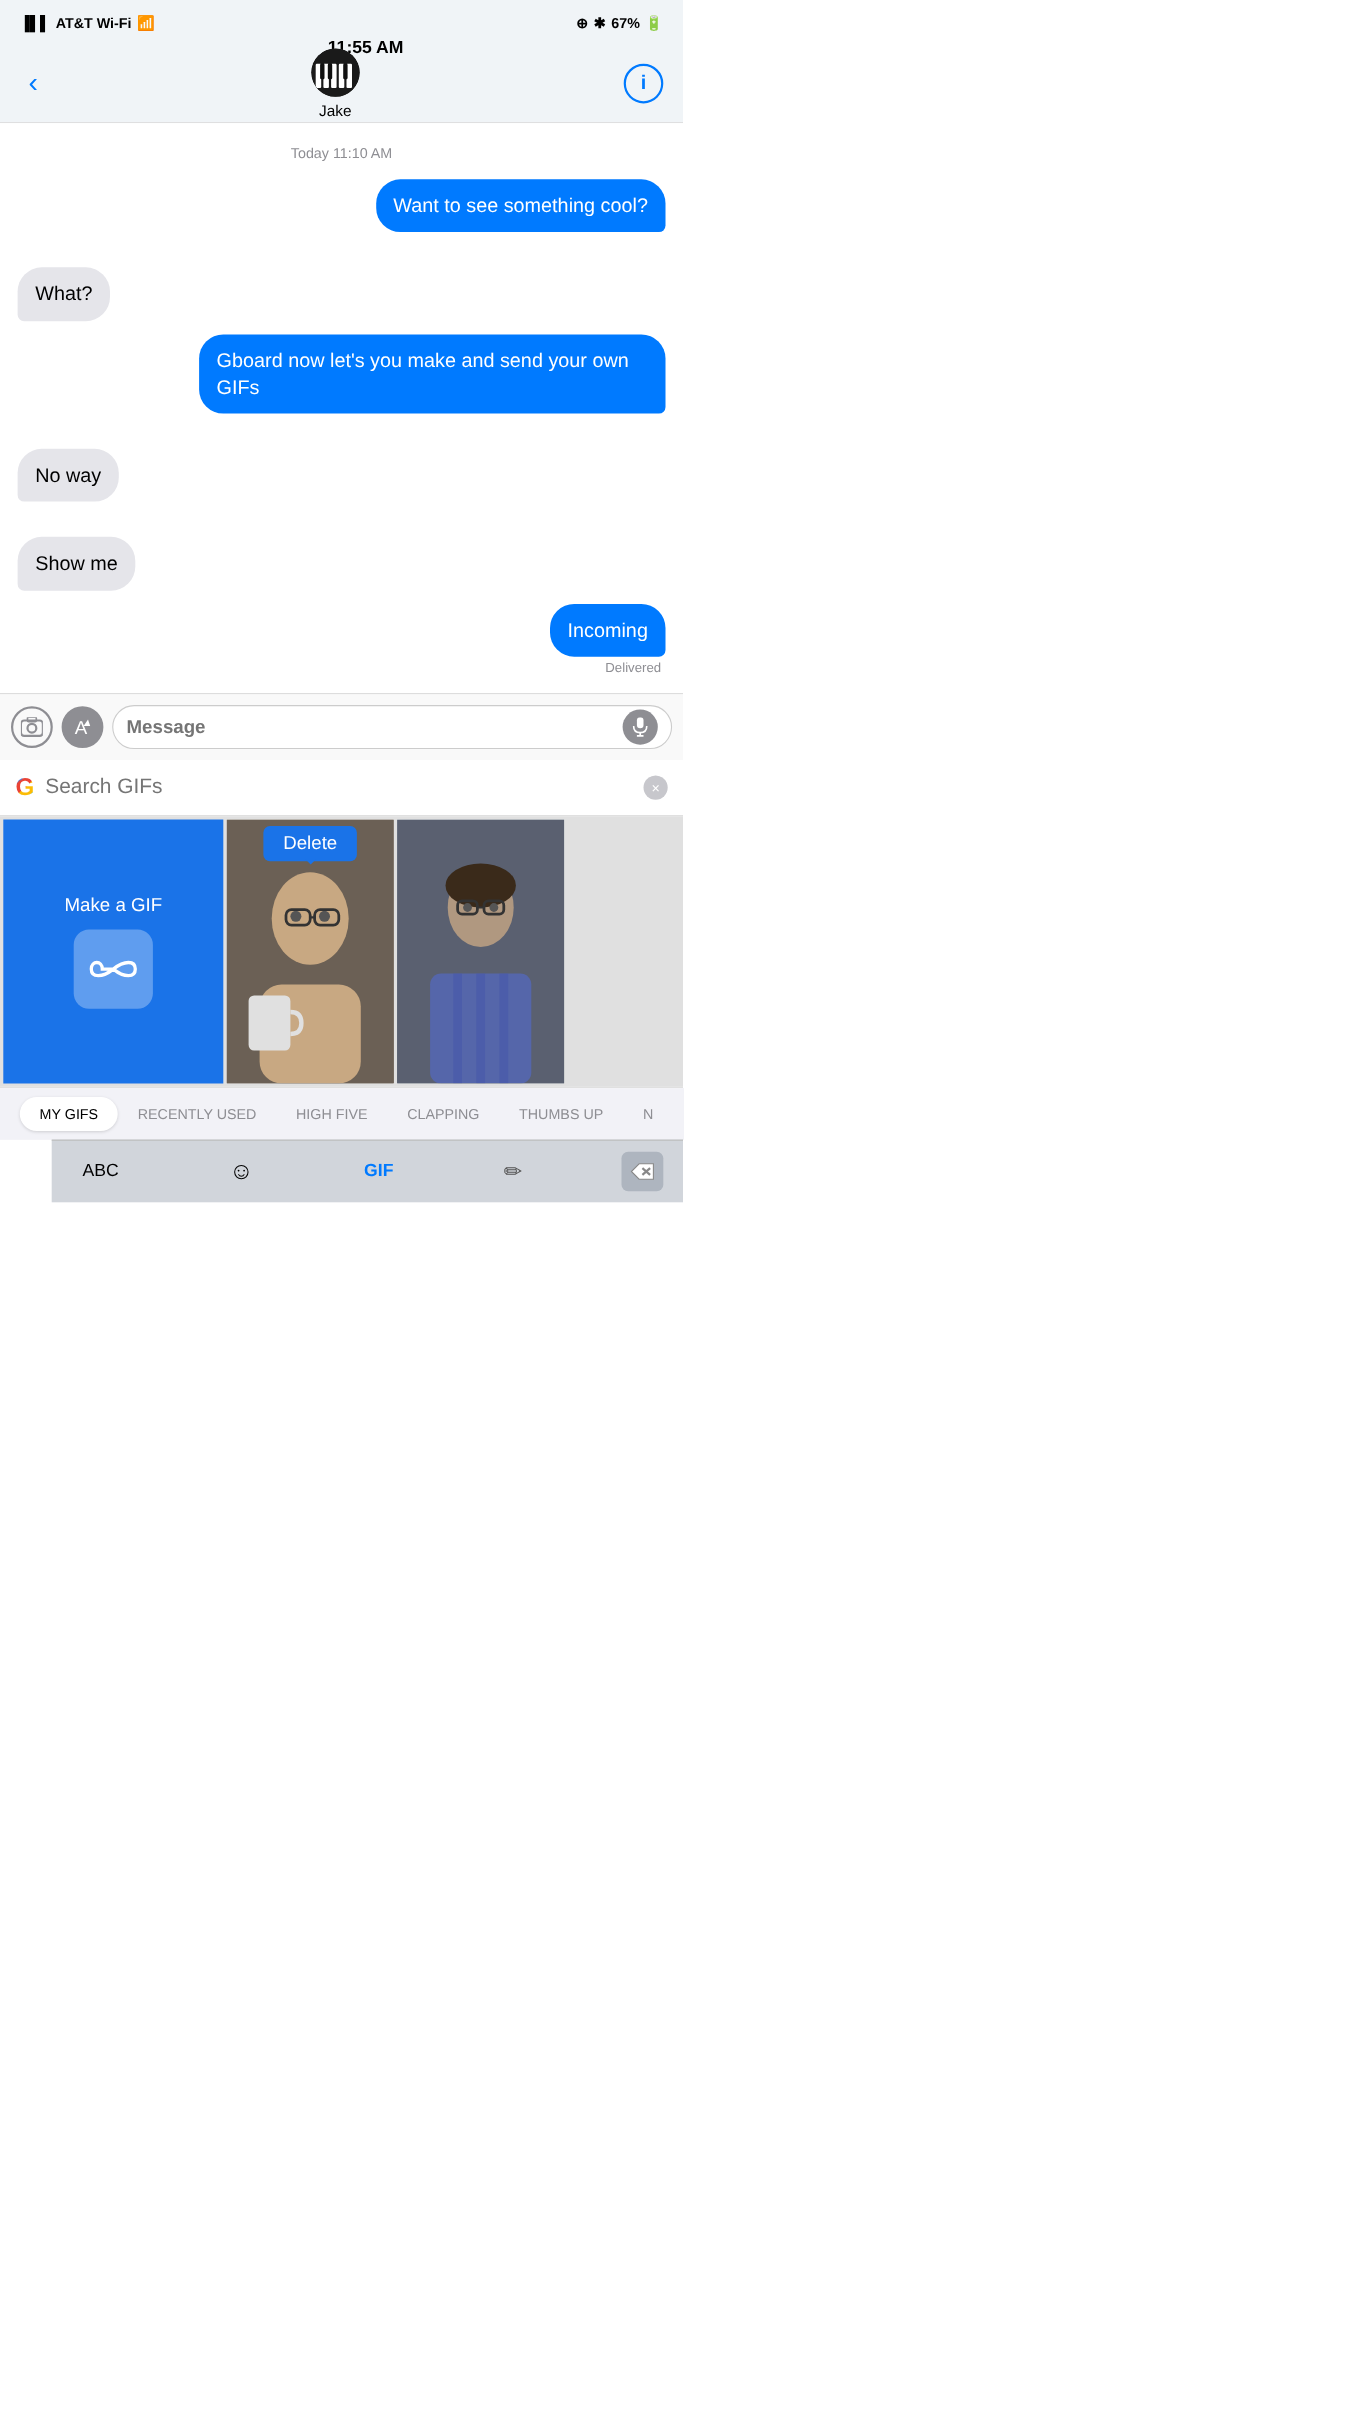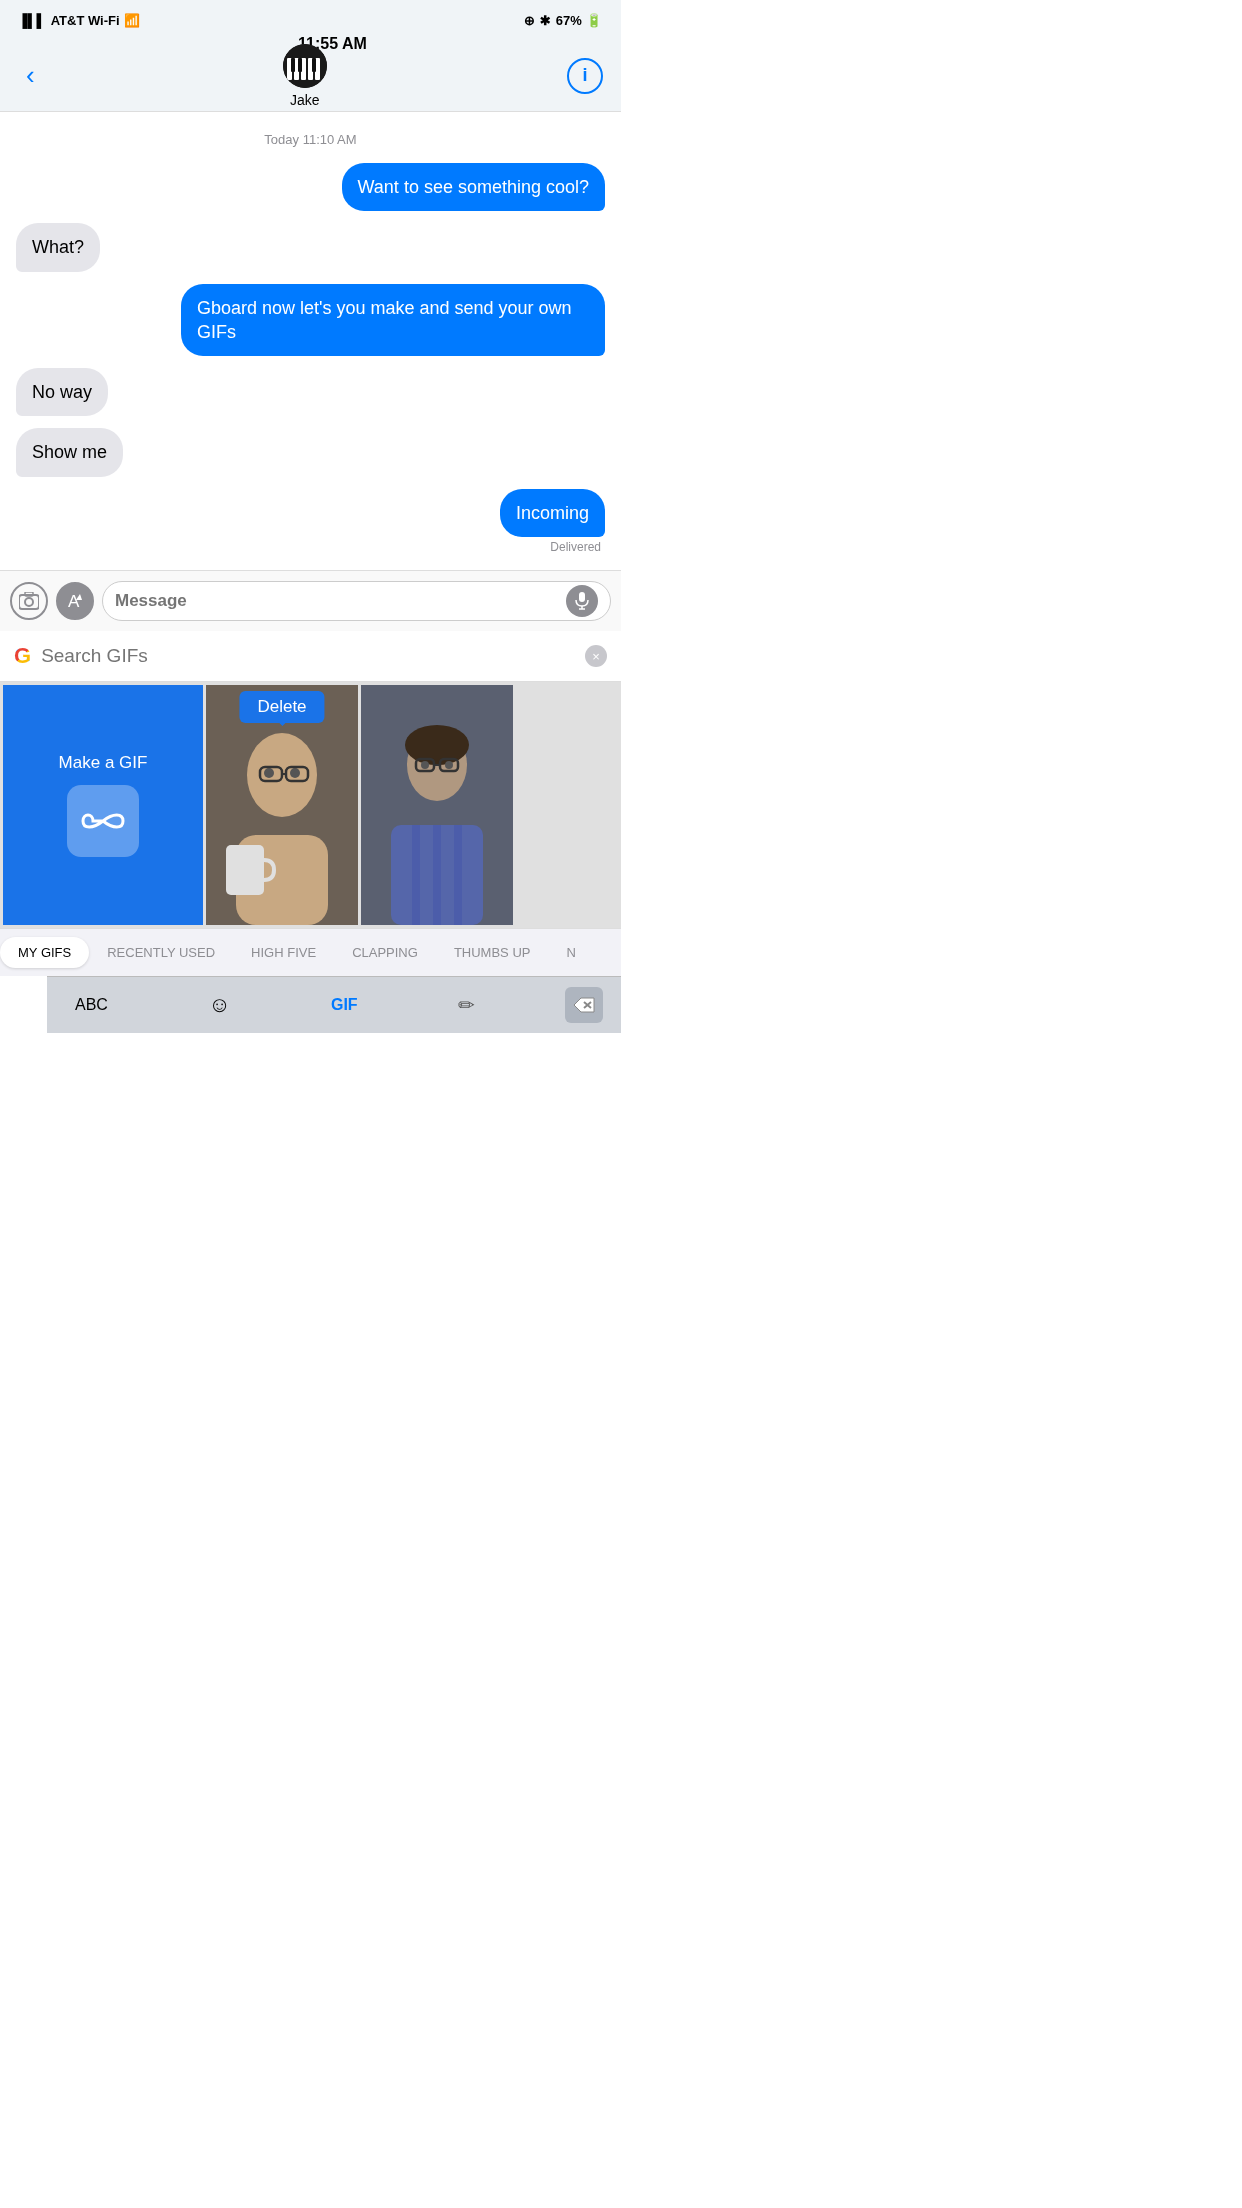--- a/index.html
+++ b/index.html
@@ -111,20 +111,21 @@
     }
     .bubble.outgoing {
       background: #007aff;
       color: #fff;
       border-bottom-right-radius: 6px;
     }
     .bubble.incoming {
       background: #e5e5ea;
       color: #000;
       border-bottom-left-radius: 6px;
+      margin-top: 20px;
     }
     .delivered-label {
       font-size: 12px;
       color: #8e8e93;
       margin-top: 3px;
       padding-right: 4px;
     }
 
     
     .input-row {
@@ -275,21 +276,21 @@
       transform: translateX(-50%);
       border: 5px solid transparent;
       border-top-color: #1a73e8;
     }
 
     
     .category-tabs {
       background: #f2f2f7;
       display: flex;
       align-items: center;
-      padding: 8px 0;
+      padding: 8px 18px;
       gap: 0;
       overflow-x: auto;
       border-top: 1px solid #ddd;
     }
     .category-tabs::-webkit-scrollbar { display: none; }
     .cat-tab {
       padding: 8px 18px;
       border-radius: 20px;
       font-size: 13px;
       font-weight: 500;

